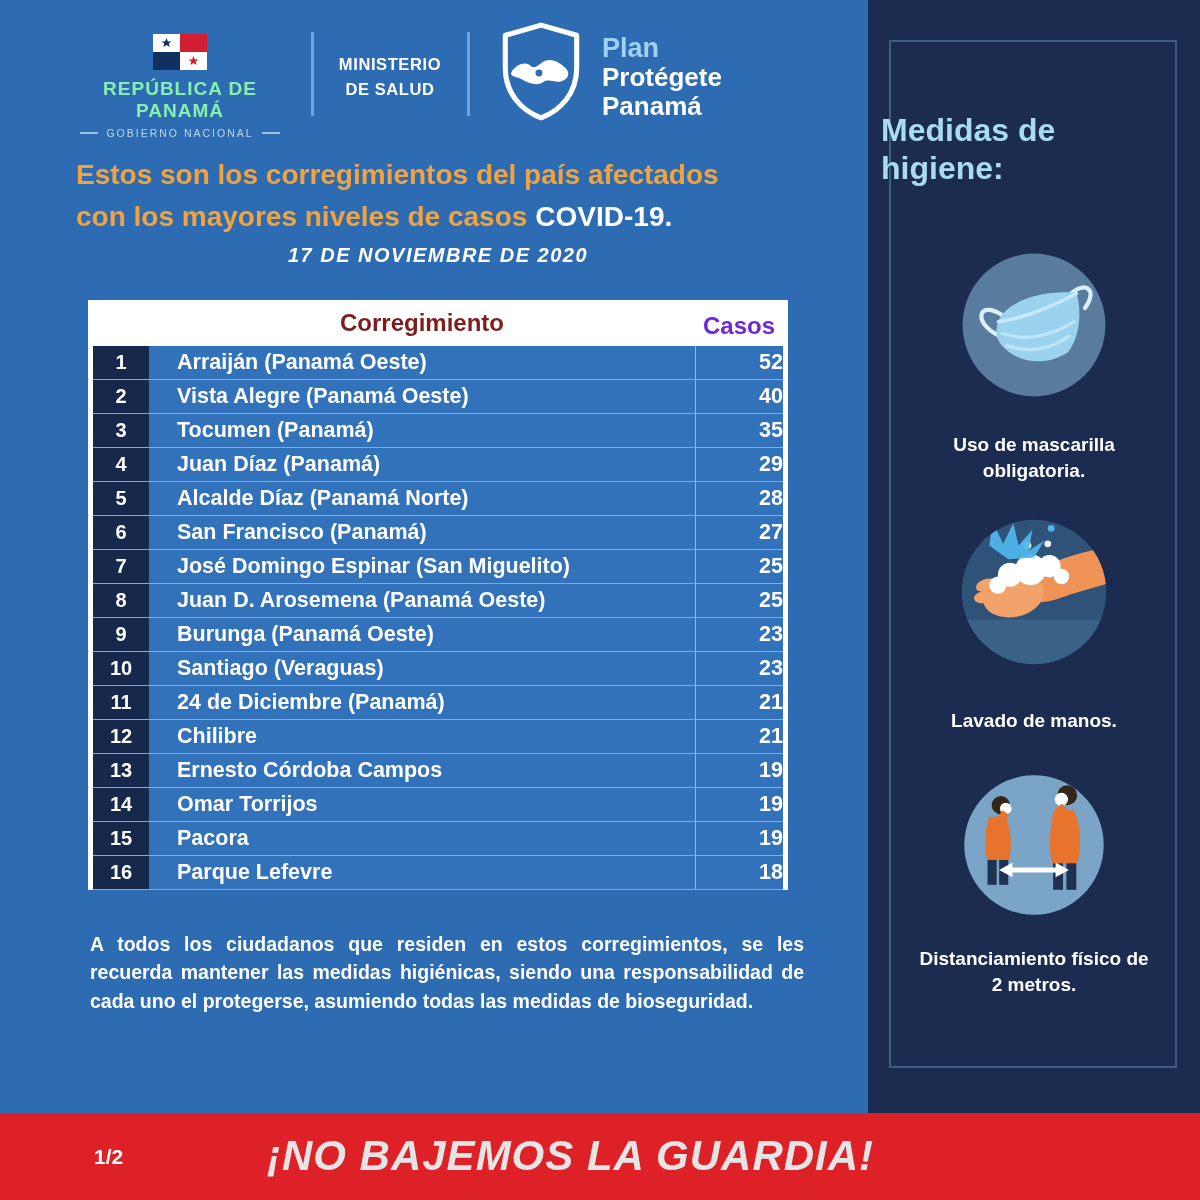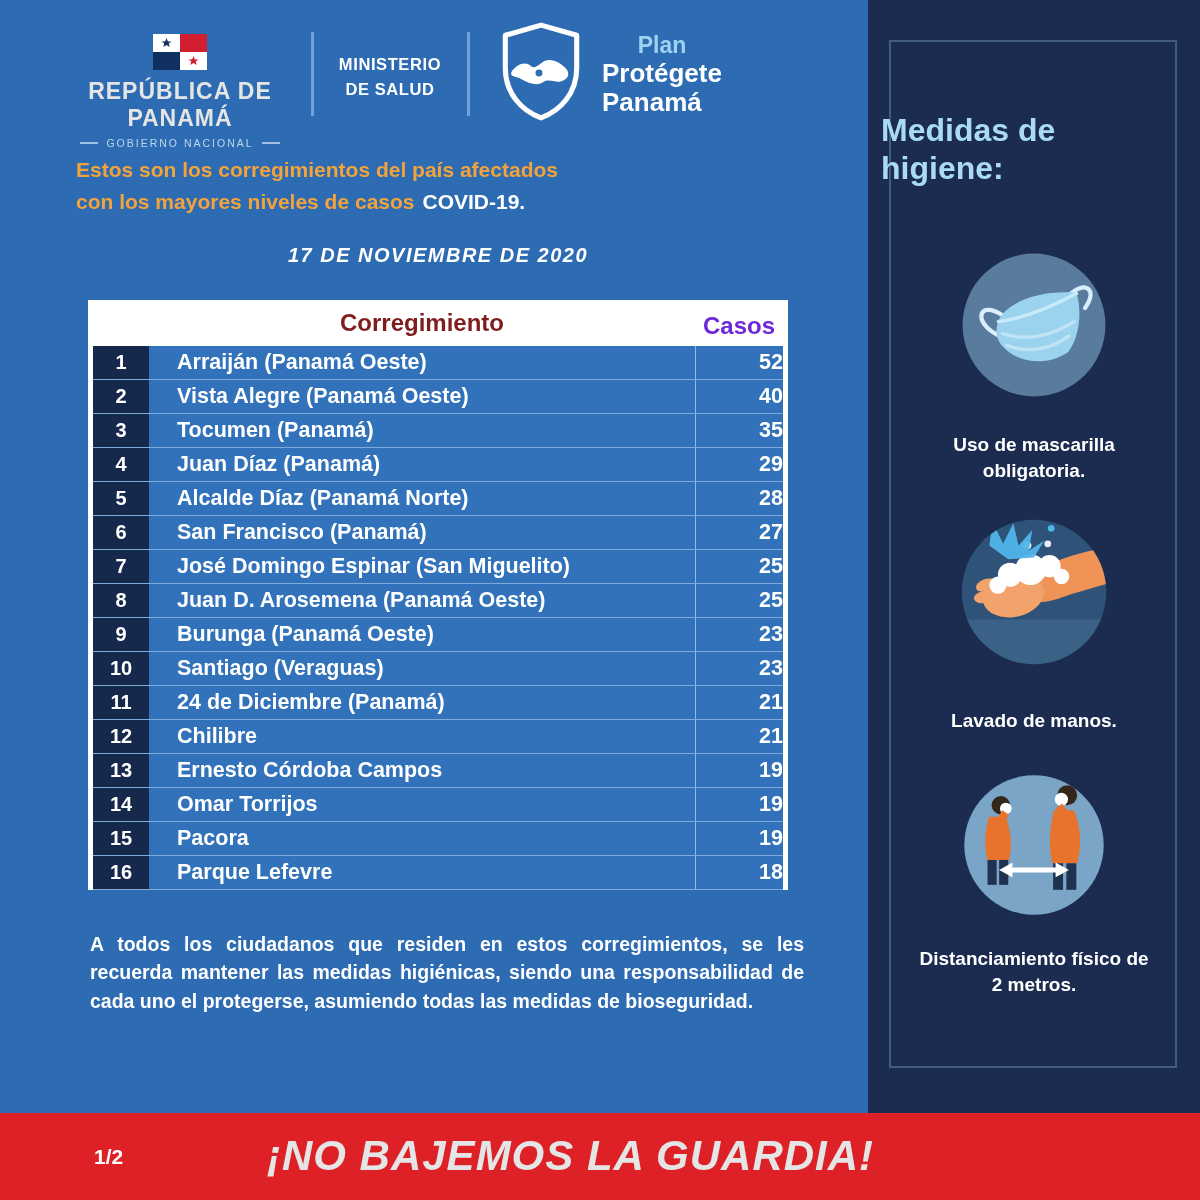--- a/index.html
+++ b/index.html
@@ -2,37 +2,37 @@
 <html><head>
 <meta charset="utf-8">
 <style>
   * { margin:0; padding:0; box-sizing:border-box; }
   body { font-family:"Liberation Sans", sans-serif; }
   .page { position:relative; width:1200px; height:1200px; background:#2d6bb3; overflow:hidden; }
 
   
   .gov-logo { position:absolute; left:60px; top:28px; width:240px; text-align:center; }
   .flag { display:block; margin:6px auto 8px auto; }
-  .gov-title { color:#e5e5e5; font-weight:bold; font-size:23px; letter-spacing:1px; }
+  .gov-title { color:#86efac; font-weight:bold; font-size:19px; letter-spacing:1px; }
   .gov-sub { position:relative; margin-top:5px; color:#bcd7ee; font-size:10.5px; letter-spacing:2px; display:inline-block; padding:0 26px; }
   .gov-sub::before,.gov-sub::after { content:""; position:absolute; top:5px; width:18px; height:2px; background:#bcd7ee; opacity:.8; }
   .gov-sub::before { left:0; } .gov-sub::after { right:0; }
 
   .v-div { position:absolute; top:32px; width:2.5px; height:84px; background:#7fabdc; opacity:.85; }
   .v-div.one { left:311px; } .v-div.two { left:467px; }
 
   .ministry { position:absolute; left:320px; top:52px; width:140px; text-align:center; color:#fff; font-weight:bold; font-size:16.5px; letter-spacing:.6px; line-height:1.5; }
 
   .shield { position:absolute; left:490px; top:20px; }
   .plan-text { position:absolute; left:602px; top:33px; line-height:1.12; }
-  .plan-l1 { color:#9ed3f0; font-size:23px; font-weight:bold;text-align:center; }
+  .plan-l1 { color:#9ed3f0; font-size:27px; font-weight:bold; }
   .plan-l2,.plan-l3 { color:#fff; font-size:26px; font-weight:bold; }
 
   
-  .headline { position:absolute; left:76px; top:154px; width:760px; font-size:21px; font-weight:bold; line-height:1.5; color:#f3a33c; }
+  .headline { position:absolute; left:76px; top:154px; width:760px; font-size:28px; font-weight:bold; line-height:1.5; color:#f3a33c; }
   .headline .white { color:#fff; margin-left:8px; }
   .date-line { position:absolute; left:88px; top:244px; width:700px; text-align:center; color:#fff; font-weight:bold; font-style:italic; font-size:20px; letter-spacing:1.5px; }
 
   
   .cases-table { position:absolute; left:88px; top:300px; width:700px; border-left:5px solid #fff; border-right:5px solid #fff; }
   .t-head { display:flex; align-items:center; height:46px; background:#fff; }
   .t-head .spacer { width:56px; }
   .t-head .h-name { flex:1; text-align:center; color:#7f1d1d; font-weight:bold; font-size:24px; }
   .t-head .h-casos { width:88px; text-align:center; color:#6d28d9; font-weight:bold; font-size:24px;margin-top:6px; }
   .t-row { display:flex; height:34px; background:#3172ba; border-bottom:1px solid rgba(188,219,244,.55); }

